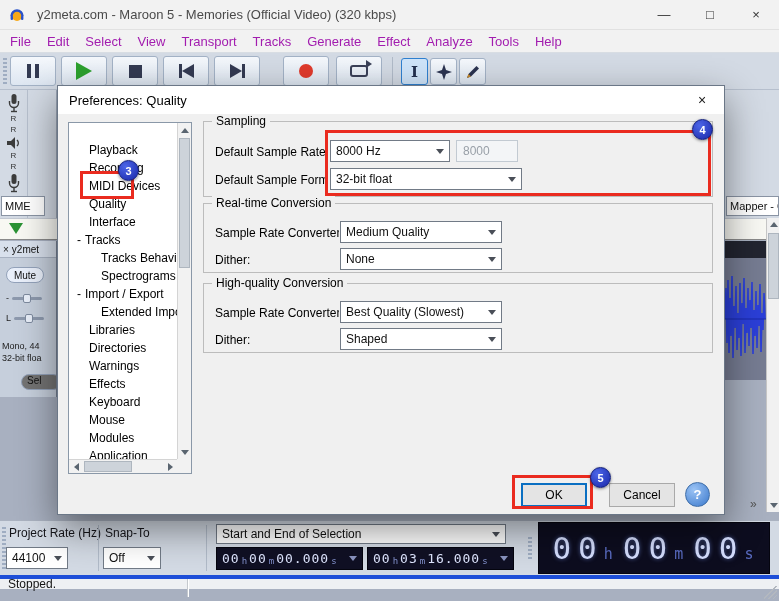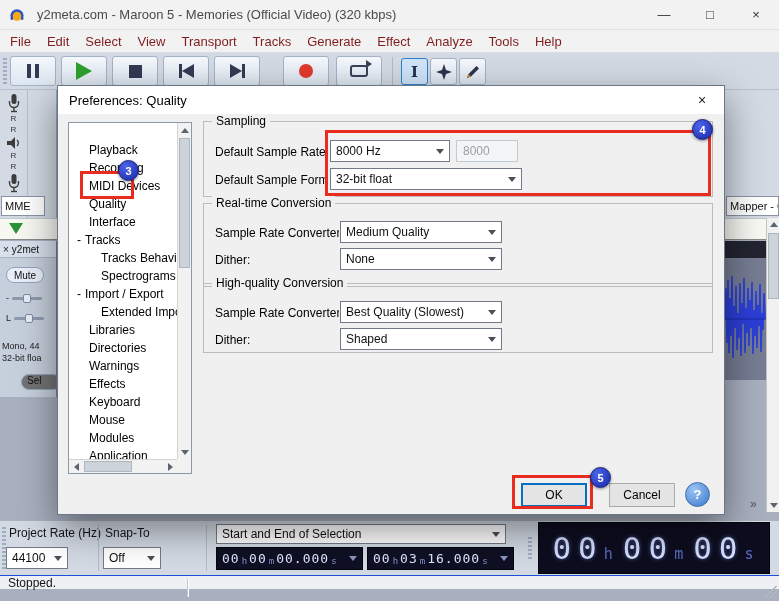--- a/index.html
+++ b/index.html
@@ -10,21 +10,21 @@
 
   
   .titlebar{position:absolute;left:0;top:0;width:779px;height:30px;background:#f2f2f2;display:flex;align-items:center;border-bottom:1px solid #e1e1e1}
   .appicon{margin-left:9px;display:flex}
   .wtitle{margin-left:12px;font-size:13px;color:#4a4a4a;white-space:nowrap}
   .wbtns{margin-left:auto;display:flex;height:100%}
   .wbtn{width:46px;display:flex;align-items:center;justify-content:center;font-size:13px;color:#333}
 
   
   .menubar{position:absolute;left:0;top:30px;width:779px;height:23px;background:#f2f2f2;display:flex;align-items:center;padding-left:2px;border-bottom:1px solid #d8dde3}
-  .mitem{padding:0 8px;font-size:13px;color:#7f1d1d}
+  .mitem{padding:0 8px;font-size:13px;color:#a21caf}
 
   
   .toolbar{position:absolute;left:0;top:53px;width:779px;height:37px;background:#d3dae4;border-bottom:1px solid #b6bfcd}
   .grip{position:absolute;width:4px;background:repeating-linear-gradient(#9fadc2 0 2px,transparent 2px 4px)}
   .tbtn{position:absolute;top:3px;width:46px;height:30px;background:linear-gradient(#f5f8fc,#dde6f1);border:1px solid #a3b2c6;border-radius:3px;display:flex;align-items:center;justify-content:center}
   .toolbtn{position:absolute;top:5px;width:27px;height:27px;background:linear-gradient(#f5f8fc,#dde6f1);border:1px solid #a3b2c6;border-radius:3px;display:flex;align-items:center;justify-content:center}
   .toolbtn.active{background:#cfe4f9;border-color:#2f80d0}
   .vline{position:absolute;width:1px;background:#b0bac8}
 
   .ic-pause{width:12px;height:14px;border-left:4px solid #333a52;border-right:4px solid #333a52}
@@ -111,21 +111,21 @@
   .stlabel{position:absolute;font-size:12px;color:#15151a;white-space:nowrap}
   .timefield{position:absolute;height:23px;background:#101024;border:1px solid #05050f;display:flex;align-items:center;padding:0 5px;font-family:"DejaVu Sans Mono",monospace}
   .td{font-size:13px;letter-spacing:1px;color:#dfe6ff}
   .tu{font-size:9px;color:#8593cf;margin:4px 2px 0}
   .tfa{margin-left:auto;width:0;height:0;border-left:4px solid transparent;border-right:4px solid transparent;border-top:5px solid #8a94c0}
   .bigtime{position:absolute;left:538px;top:1px;width:232px;height:52px;background:#0d0d1f;border:1px solid #05050f;display:flex;align-items:center;justify-content:center;font-family:"DejaVu Sans Mono",monospace}
   .bd{font-size:31px;color:#d6dfff;letter-spacing:7px;text-shadow:0 0 4px rgba(130,160,255,.55);margin-left:4px}
   .bu{font-size:15px;color:#5a6cc2;margin:12px 6px 0 0}
 
   
-  .statusbar{position:absolute;left:0;top:575px;width:779px;height:14px;background:#eef0f3;border-top:1px solid #1d4ed8;display:flex;align-items:center}
+  .statusbar{position:absolute;left:0;top:575px;width:779px;height:14px;background:#eef0f3;border-top:4px solid #1d4ed8;display:flex;align-items:center}
   .sbsep{position:absolute;left:187px;top:579px;width:1px;height:18px;background:#c4c8cd;box-shadow:1px 0 0 #fff}
   .rgrip{position:absolute;right:2px;bottom:2px;width:13px;height:13px;background:linear-gradient(135deg,transparent 0 45%,#b3b8bf 45% 52%,transparent 52% 63%,#b3b8bf 63% 70%,transparent 70% 81%,#b3b8bf 81% 88%,transparent 88%)}
 </style>
 </head>
 <body>
 
 <div id="app">
 
   <div class="titlebar">
     <span class="appicon">
@@ -385,21 +385,21 @@
     </div>
     <div class="tfield" style="left:398px;top:54px;width:62px">
       <span>8000</span>
     </div>
     <div class="flabel" style="left:157px;top:87px;width:113px">Default Sample Format:</div>
     <div class="combo" style="left:272px;top:82px;width:192px">
       <span class="cval">32-bit float</span>
         <span class="carr"></span>
     </div>
 
-    <div class="group" style="left:145px;top:117px;width:510px;height:84px">
+    <div class="group" style="left:145px;top:117px;width:510px;height:70px">
       <span class="glabel">Real-time Conversion</span>
     </div>
     <div class="flabel" style="left:157px;top:140px;width:124px">Sample Rate Converter:</div>
     <div class="combo" style="left:282px;top:135px;width:162px">
       <span class="cval">Medium Quality</span>
         <span class="carr"></span>
     </div>
     <div class="flabel" style="left:157px;top:167px;width:124px">Dither:</div>
     <div class="combo" style="left:282px;top:162px;width:162px">
       <span class="cval">None</span>

